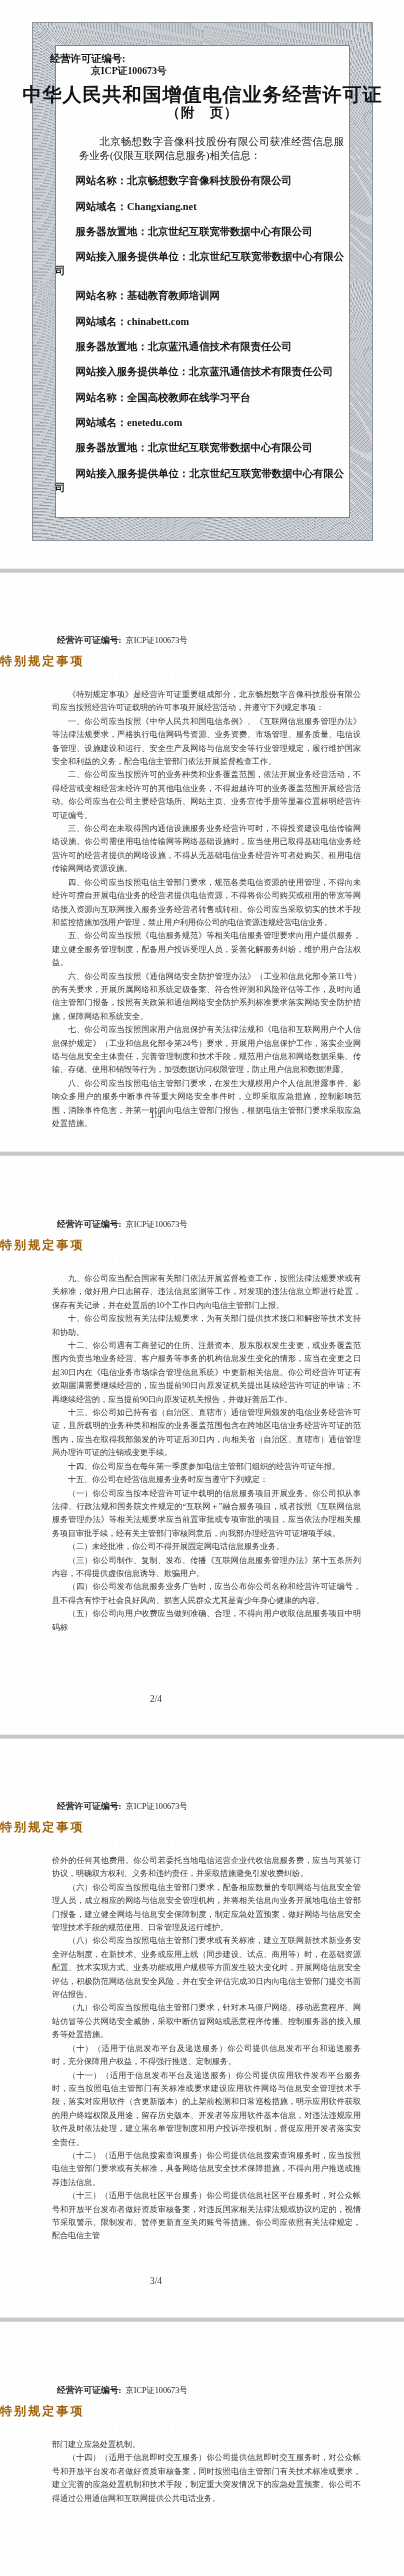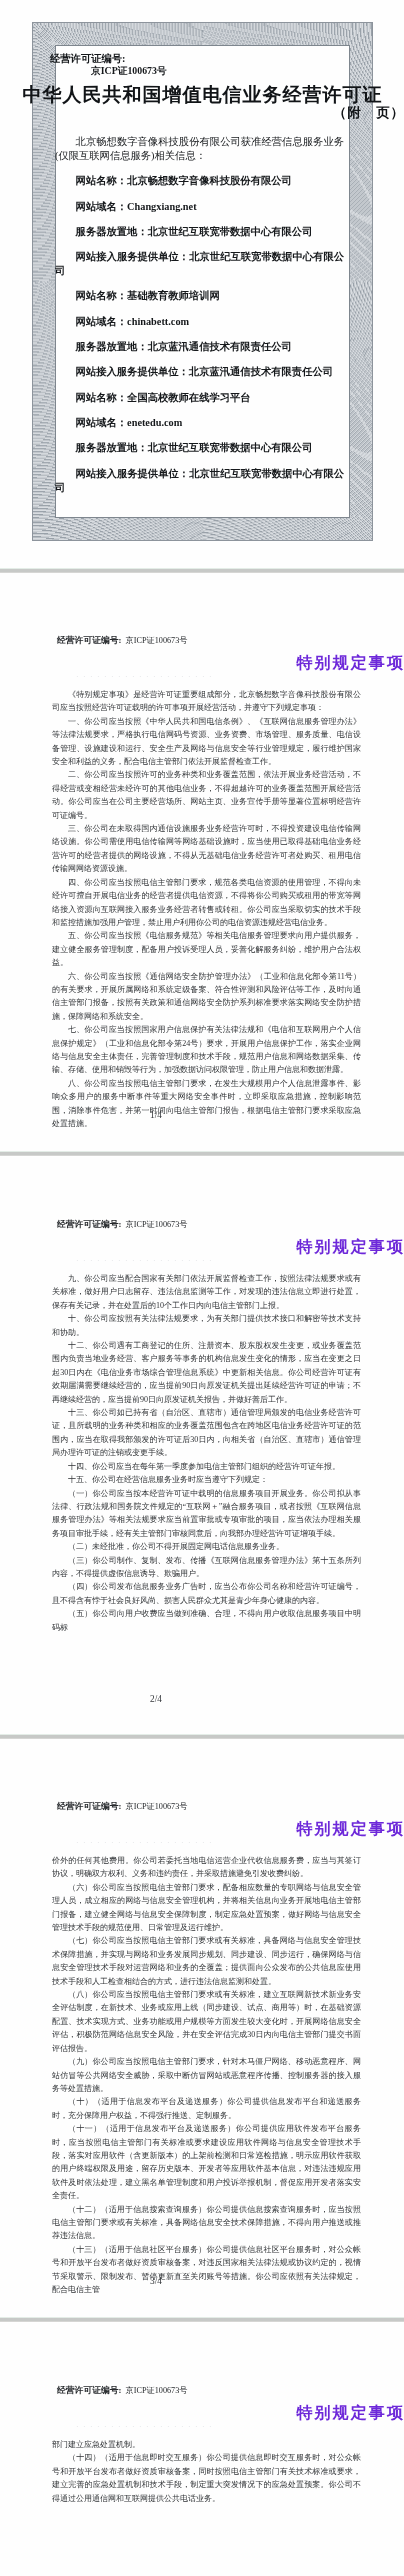--- a/index.html
+++ b/index.html
@@ -15,31 +15,31 @@
   
   .cert-frame{position:absolute;left:32px;top:21.6px;width:341px;height:519px;box-sizing:border-box;
     border:23px solid transparent;
     border-image:repeating-radial-gradient(circle at 2.6px 2.6px,#b6bcc2 0 1px,#d9dde1 1px 2.6px,#99a1a9 2.6px 3.6px,#c9cdd2 3.6px 5.2px) 44 / 23px round;}
   .cert-frame::before{content:"";position:absolute;inset:-23px;border:0.5px solid #8d949c;}
   .cert-frame::after{content:"";position:absolute;inset:0;border:0.5px solid #7e868e;}
   .cert-license-label{position:absolute;left:50px;top:52px;font-size:10.3px;font-weight:600;color:#15181b;}
   .cert-license-number{position:absolute;left:91px;top:65px;font-size:9.8px;font-weight:600;color:#15181b;}
   .cert-title{position:absolute;left:0;top:82px;width:100%;text-align:center;
     font-size:19px;font-weight:700;letter-spacing:1px;color:#111417;}
-  .cert-subtitle{position:absolute;left:0;top:104px;width:100%;text-align:right;
+  .cert-subtitle{position:absolute;left:0;top:104px;width:100%;text-align:center;
     font-size:13.4px;font-weight:700;letter-spacing:1px;color:#111417;}
   .cert-body{position:absolute;left:55px;top:135px;width:289px;font-size:10.3px;line-height:14px;color:#15181b;}
   .cert-body p{margin:0;text-indent:2em;text-align:justify;}
-  .cert-body p.cert-intro{margin-bottom:1px;}
+  .cert-body p.cert-intro{margin-bottom:1px;padding-left:24px;}
   .cert-body p.cert-field{margin-top:11.3px;font-weight:bold;}
   
   .prov-license{position:absolute;left:57px;top:62px;font-size:8.8px;font-weight:600;color:#26292c;}
   .prov-license .num{font-size:8.2px;font-weight:500;margin-left:4.1px;}
-  .prov-title{position:absolute;left:0;top:80px;width:100%;text-align:right;
-    font-size:16px;font-weight:700;letter-spacing:2.1px;color:#6d28d9;}
+  .prov-title{position:absolute;left:0;top:80px;width:100%;text-align:left;
+    font-size:12px;font-weight:700;letter-spacing:2.1px;color:#a16207;}
   .zigzag{position:absolute;left:72px;top:96px;width:263px;height:8.2px;overflow:hidden;
     white-space:nowrap;color:#98a0a7;
     text-decoration-line:underline;text-decoration-style:wavy;text-decoration-thickness:1px;
     font-size:6.7px;letter-spacing:0;}
   .prov-body{position:absolute;left:52px;top:115px;width:309px;
     font-size:8px;line-height:13.4px;color:#2e3134;}
   .prov-body p{margin:0;text-indent:2em;text-align:justify;text-justify:inter-ideograph;}
   .prov-body p.cont{text-indent:0;}
   .prov-footer{position:absolute;left:150px;top:537px;width:41px;text-align:left;
     font-size:9.3px;color:#33363a;font-family:"Liberation Serif","DejaVu Serif",serif;}
@@ -120,21 +120,20 @@
 
 <div class="page prov-page" style="top:1739px;height:579px;">
   <div class="prov-license">
     <span>经营许可证编号:</span><span class="num">京ICP证100673号</span>
   </div>
   <div class="prov-title">特别规定事项</div>
   <div class="zigzag">&nbsp;&nbsp;&nbsp;&nbsp;&nbsp;&nbsp;&nbsp;&nbsp;&nbsp;&nbsp;&nbsp;&nbsp;&nbsp;&nbsp;&nbsp;&nbsp;&nbsp;&nbsp;&nbsp;&nbsp;&nbsp;&nbsp;&nbsp;&nbsp;&nbsp;&nbsp;&nbsp;&nbsp;&nbsp;&nbsp;&nbsp;&nbsp;&nbsp;&nbsp;&nbsp;&nbsp;&nbsp;&nbsp;&nbsp;&nbsp;&nbsp;&nbsp;&nbsp;&nbsp;&nbsp;&nbsp;&nbsp;&nbsp;&nbsp;&nbsp;&nbsp;&nbsp;&nbsp;&nbsp;&nbsp;&nbsp;&nbsp;&nbsp;&nbsp;&nbsp;&nbsp;&nbsp;&nbsp;&nbsp;&nbsp;&nbsp;&nbsp;&nbsp;&nbsp;&nbsp;&nbsp;&nbsp;&nbsp;&nbsp;&nbsp;&nbsp;&nbsp;&nbsp;&nbsp;&nbsp;&nbsp;&nbsp;&nbsp;&nbsp;&nbsp;</div>
   <div class="prov-body">
       <p class="cont">价外的任何其他费用。你公司若委托当地电信运营企业代收信息服务费，应当与其签订协议，明确双方权利、义务和违约责任，并采取措施避免引发收费纠纷。</p>
       <p>（六）你公司应当按照电信主管部门要求，配备相应数量的专职网络与信息安全管理人员，成立相应的网络与信息安全管理机构，并将相关信息向业务开展地电信主管部门报备，建立健全网络与信息安全保障制度，制定应急处置预案，做好网络与信息安全管理技术手段的规范使用、日常管理及运行维护。</p>
-      <p>（七）你公司应当按照电信主管部门要求或有关标准，具备网络与信息安全管理技术保障措施，并实现与网络和业务发展同步规划、同步建设、同步运行，确保网络与信息安全管理技术手段对运营网络和业务的全覆盖；提供面向公众发布的公共信息应使用技术手段和人工检查相结合的方式，进行违法信息监测和处置。</p>
       <p>（八）你公司应当按照电信主管部门要求或有关标准，建立互联网新技术新业务安全评估制度，在新技术、业务或应用上线（同步建设、试点、商用等）时，在基础资源配置、技术实现方式、业务功能或用户规模等方面发生较大变化时，开展网络信息安全评估，积极防范网络信息安全风险，并在安全评估完成30日内向电信主管部门提交书面评估报告。</p>
       <p>（九）你公司应当按照电信主管部门要求，针对木马僵尸网络、移动恶意程序、网站仿冒等公共网络安全威胁，采取中断仿冒网站或恶意程序传播、控制服务器的接入服务等处置措施。</p>
       <p>（十）（适用于信息发布平台及递送服务）你公司提供信息发布平台和递送服务时，充分保障用户权益，不得强行推送、定制服务。</p>
       <p>（十一）（适用于信息发布平台及递送服务）你公司提供应用软件发布平台服务时，应当按照电信主管部门有关标准或要求建设应用软件网络与信息安全管理技术手段，落实对应用软件（含更新版本）的上架前检测和日常巡检措施，明示应用软件获取的用户终端权限及用途，留存历史版本、开发者等应用软件基本信息，对违法违规应用软件及时依法处理，建立黑名单管理制度和用户投诉举报机制，督促应用开发者落实安全责任。</p>
       <p>（十二）（适用于信息搜索查询服务）你公司提供信息搜索查询服务时，应当按照电信主管部门要求或有关标准，具备网络信息安全技术保障措施，不得向用户推送或推荐违法信息。</p>
       <p>（十三）（适用于信息社区平台服务）你公司提供信息社区平台服务时，对公众帐号和开放平台发布者做好资质审核备案，对违反国家相关法律法规或协议约定的，视情节采取警示、限制发布、暂停更新直至关闭账号等措施。你公司应依照有关法律规定，配合电信主管</p>
     </div>
   <div class="prov-footer">3/4</div>
 </div>
 

